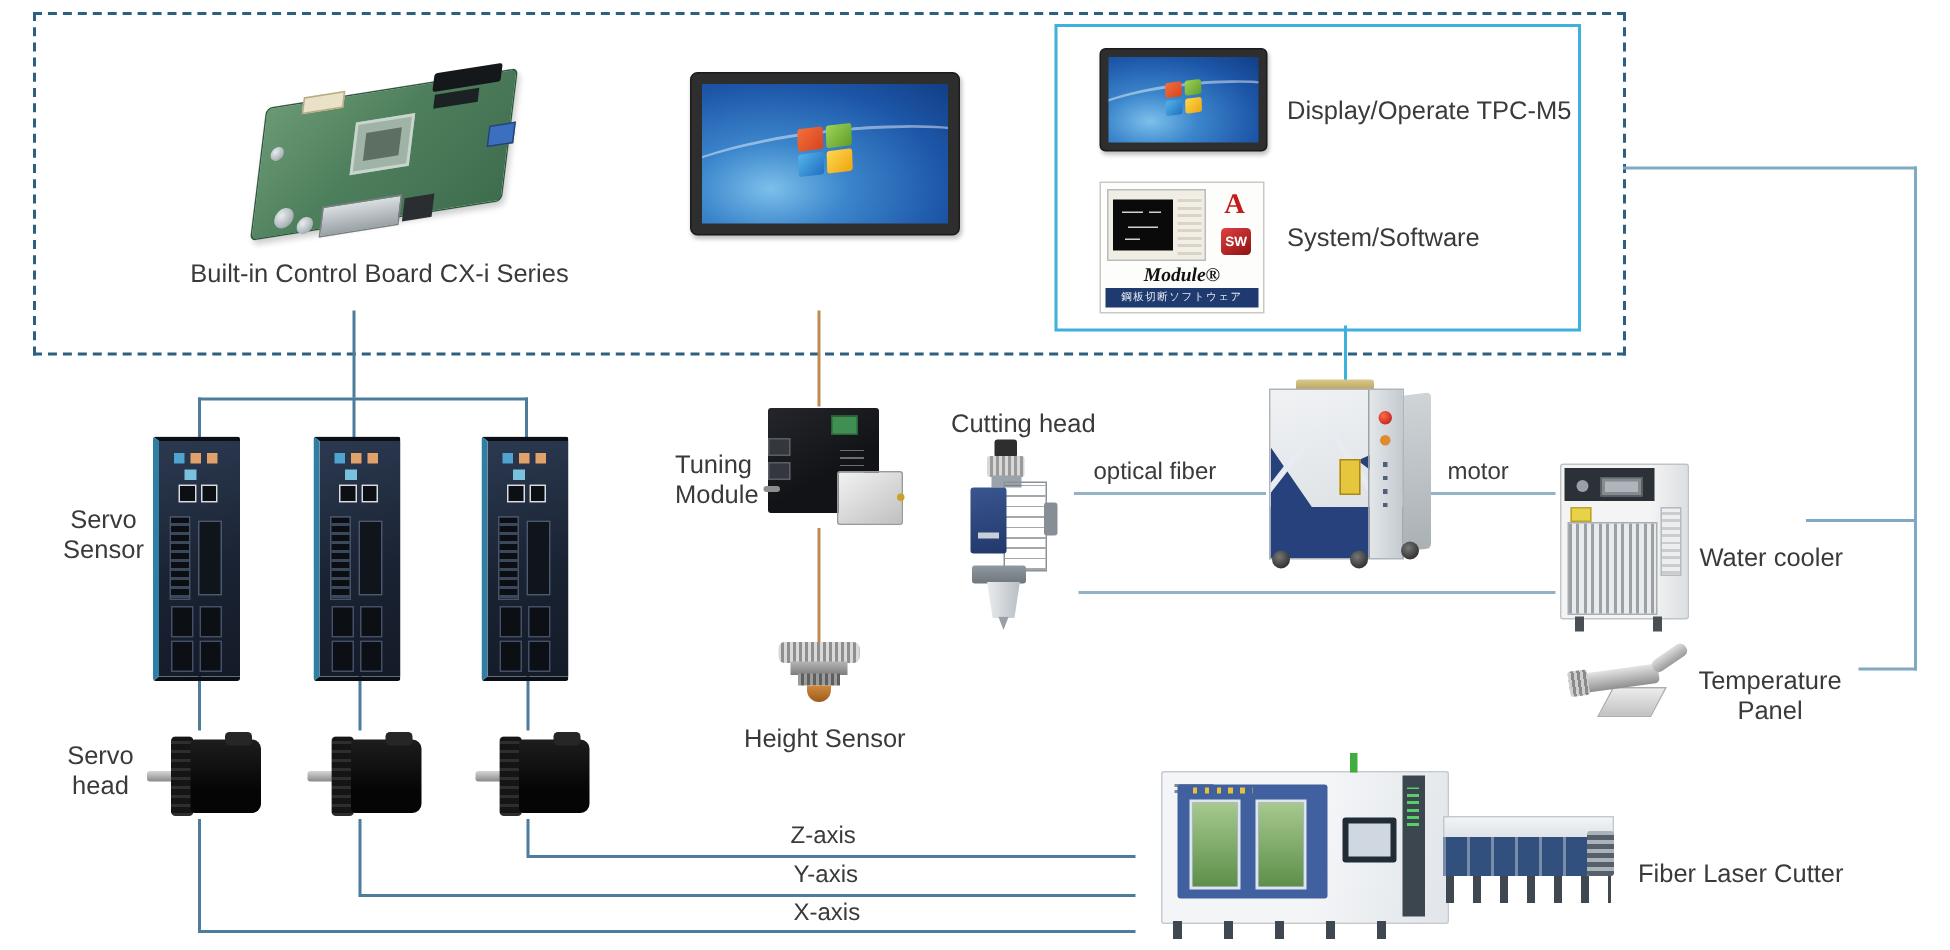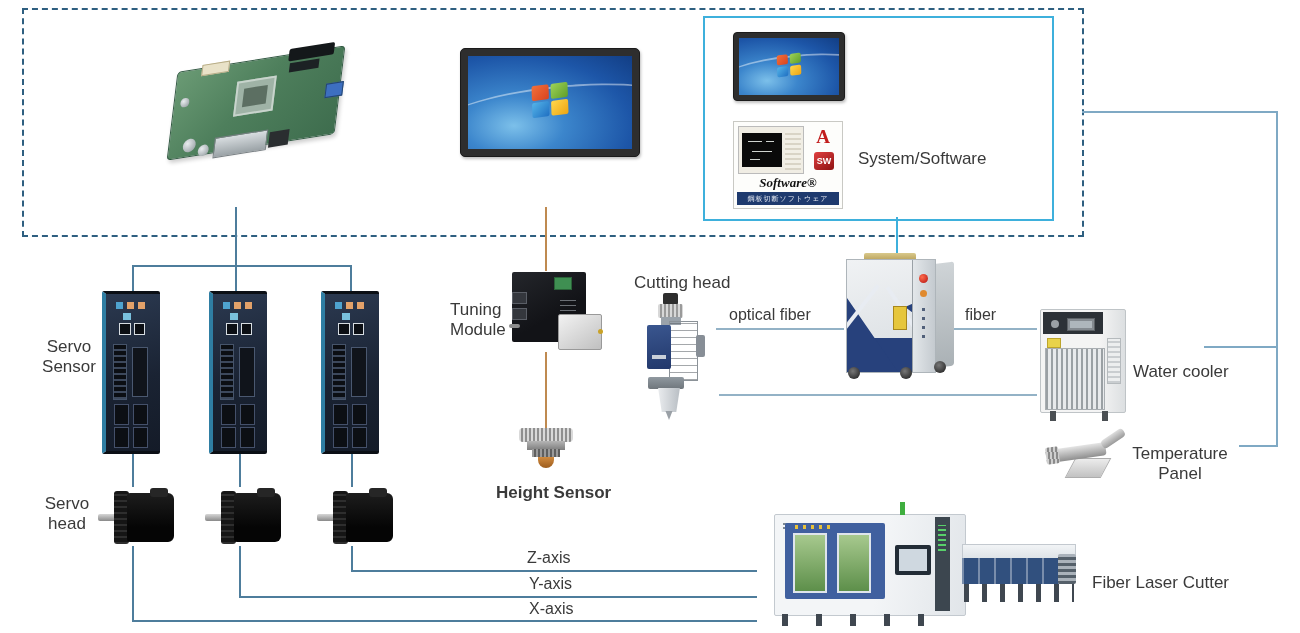--- a/index.html
+++ b/index.html
@@ -259,21 +259,21 @@
       <span class="cad">
         <i style="left:6px;top:8px;width:14px;"></i>
           <i style="left:24px;top:8px;width:8px;"></i>
         <i style="left:10px;top:18px;width:20px;"></i>
           <i style="left:8px;top:26px;width:10px;"></i>
       </span>
       <span class="menu"></span>
     </div>
     <div class="fc-a">A</div>
     <div class="fc-sw">SW</div>
-    <div class="fc-brand">Software®</div>
+    <div class="fc-brand">Module®</div>
     <div class="fc-banner">鋼板切断ソフトウェア</div>
   </div>
 
   <div class="drive" style="left:102px;top:291px;">
     <div class="side"></div>
     <div class="front">
       <div class="ind">
           <i class="b"></i>
           <i class="o"></i>
           <i class="o"></i>
@@ -448,38 +448,40 @@
     <div class="beacon"></div>
     <div class="bed">
       <div class="bedtop"></div>
       <div class="bedside"></div>
       <div class="legs"></div>
       <div class="rollers"></div>
     </div>
     <div class="legsL"></div>
   </div>
 
+  <div class="lbl center" style="left:118px;top:173px;width:270px;">Built-in Control Board CX-i Series</div>
+  <div class="lbl" style="left:858px;top:64px;">Display/Operate TPC-M5</div>
   <div class="lbl" style="left:858px;top:149px;">System/Software</div>
 
   <div class="lbl center" style="left:36px;top:337px;width:66px;">
     <span>Servo</span><br>
     <span>Sensor</span>
   </div>
   <div class="lbl center" style="left:32px;top:494px;width:70px;">
     <span>Servo</span><br>
     <span>head</span>
   </div>
   <div class="lbl" style="left:450px;top:300px;">
     <span>Tuning</span><br>
     <span>Module</span>
   </div>
-  <div class="lbl" style="left:496px;top:483px;font-weight:bold;">Height Sensor</div>
+  <div class="lbl" style="left:496px;top:483px;">Height Sensor</div>
   <div class="lbl" style="left:634px;top:273px;">Cutting head</div>
   <div class="lbl" style="left:729px;top:305px;font-size:16px;">optical fiber</div>
-  <div class="lbl" style="left:965px;top:305px;font-size:16px;">fiber</div>
+  <div class="lbl" style="left:965px;top:305px;font-size:16px;">motor</div>
   <div class="lbl" style="left:1133px;top:362px;">Water cooler</div>
   <div class="lbl center" style="left:1128px;top:444px;width:104px;">
     <span>Temperature</span><br>
     <span>Panel</span>
   </div>
   <div class="lbl" style="left:1092px;top:573px;">Fiber Laser Cutter</div>
 
   <div class="lbl" style="left:527px;top:548px;font-size:16px;">Z-axis</div>
   <div class="lbl" style="left:529px;top:574px;font-size:16px;">Y-axis</div>
   <div class="lbl" style="left:529px;top:599px;font-size:16px;">X-axis</div>

